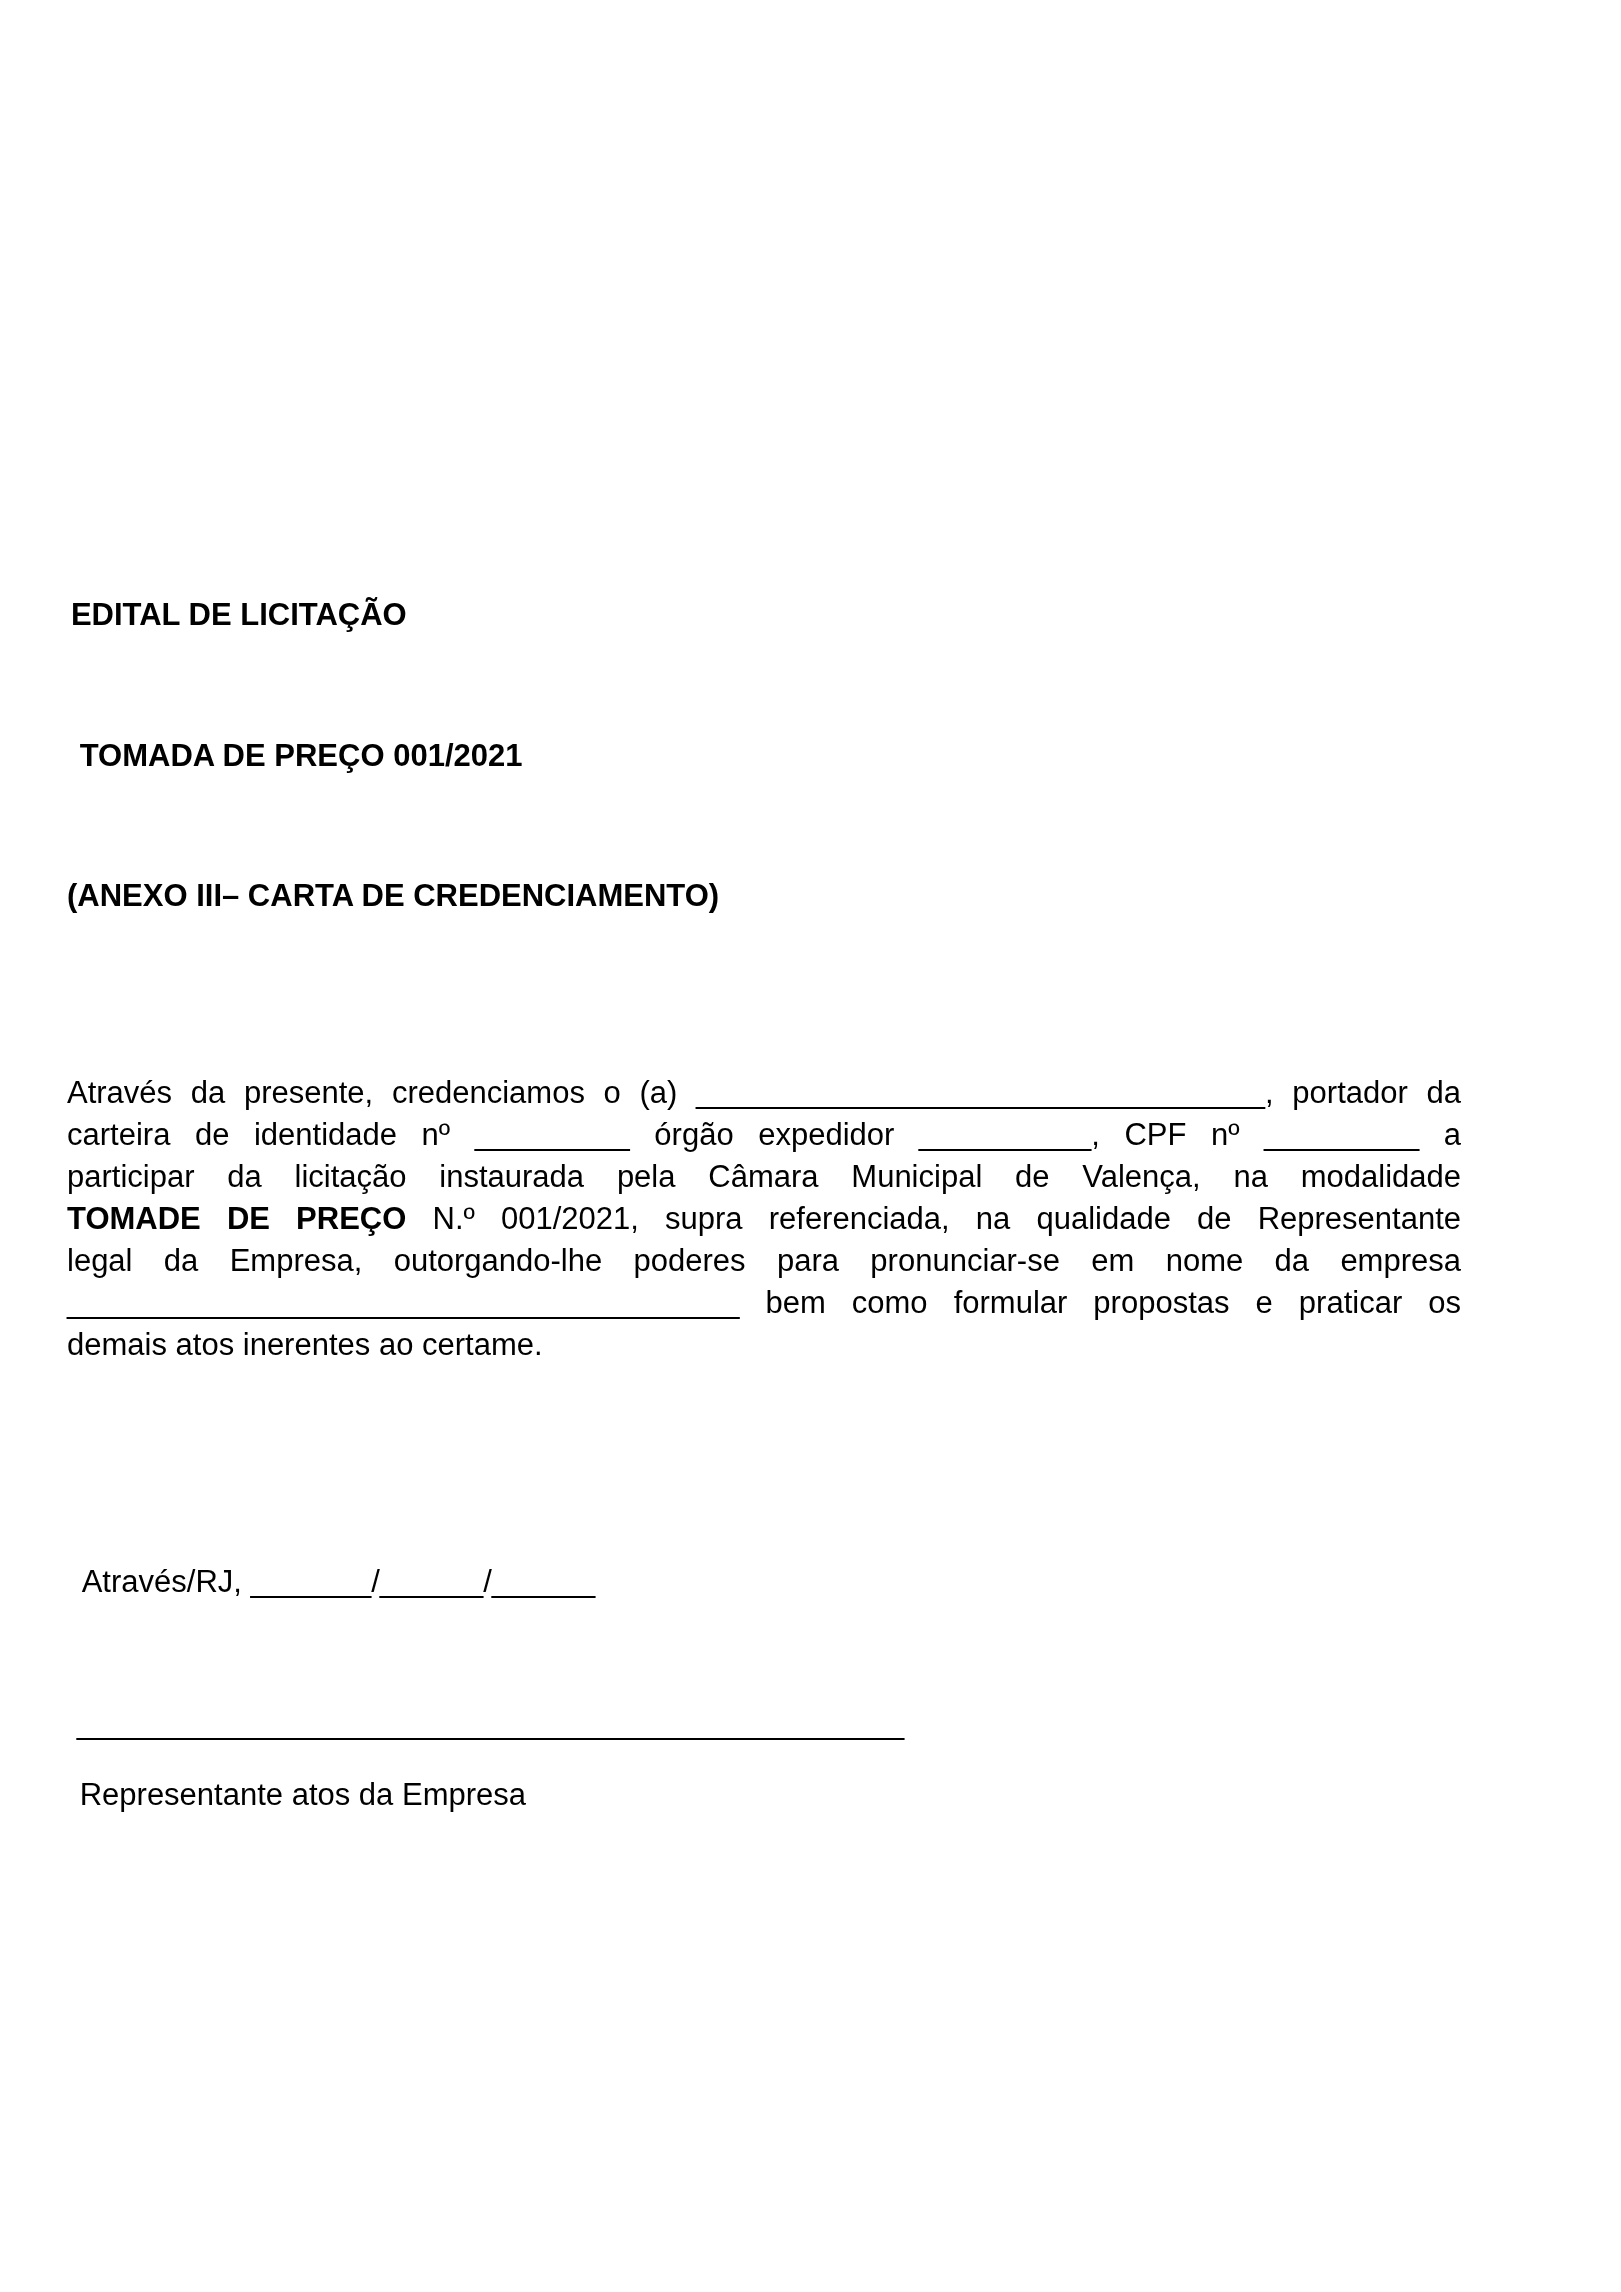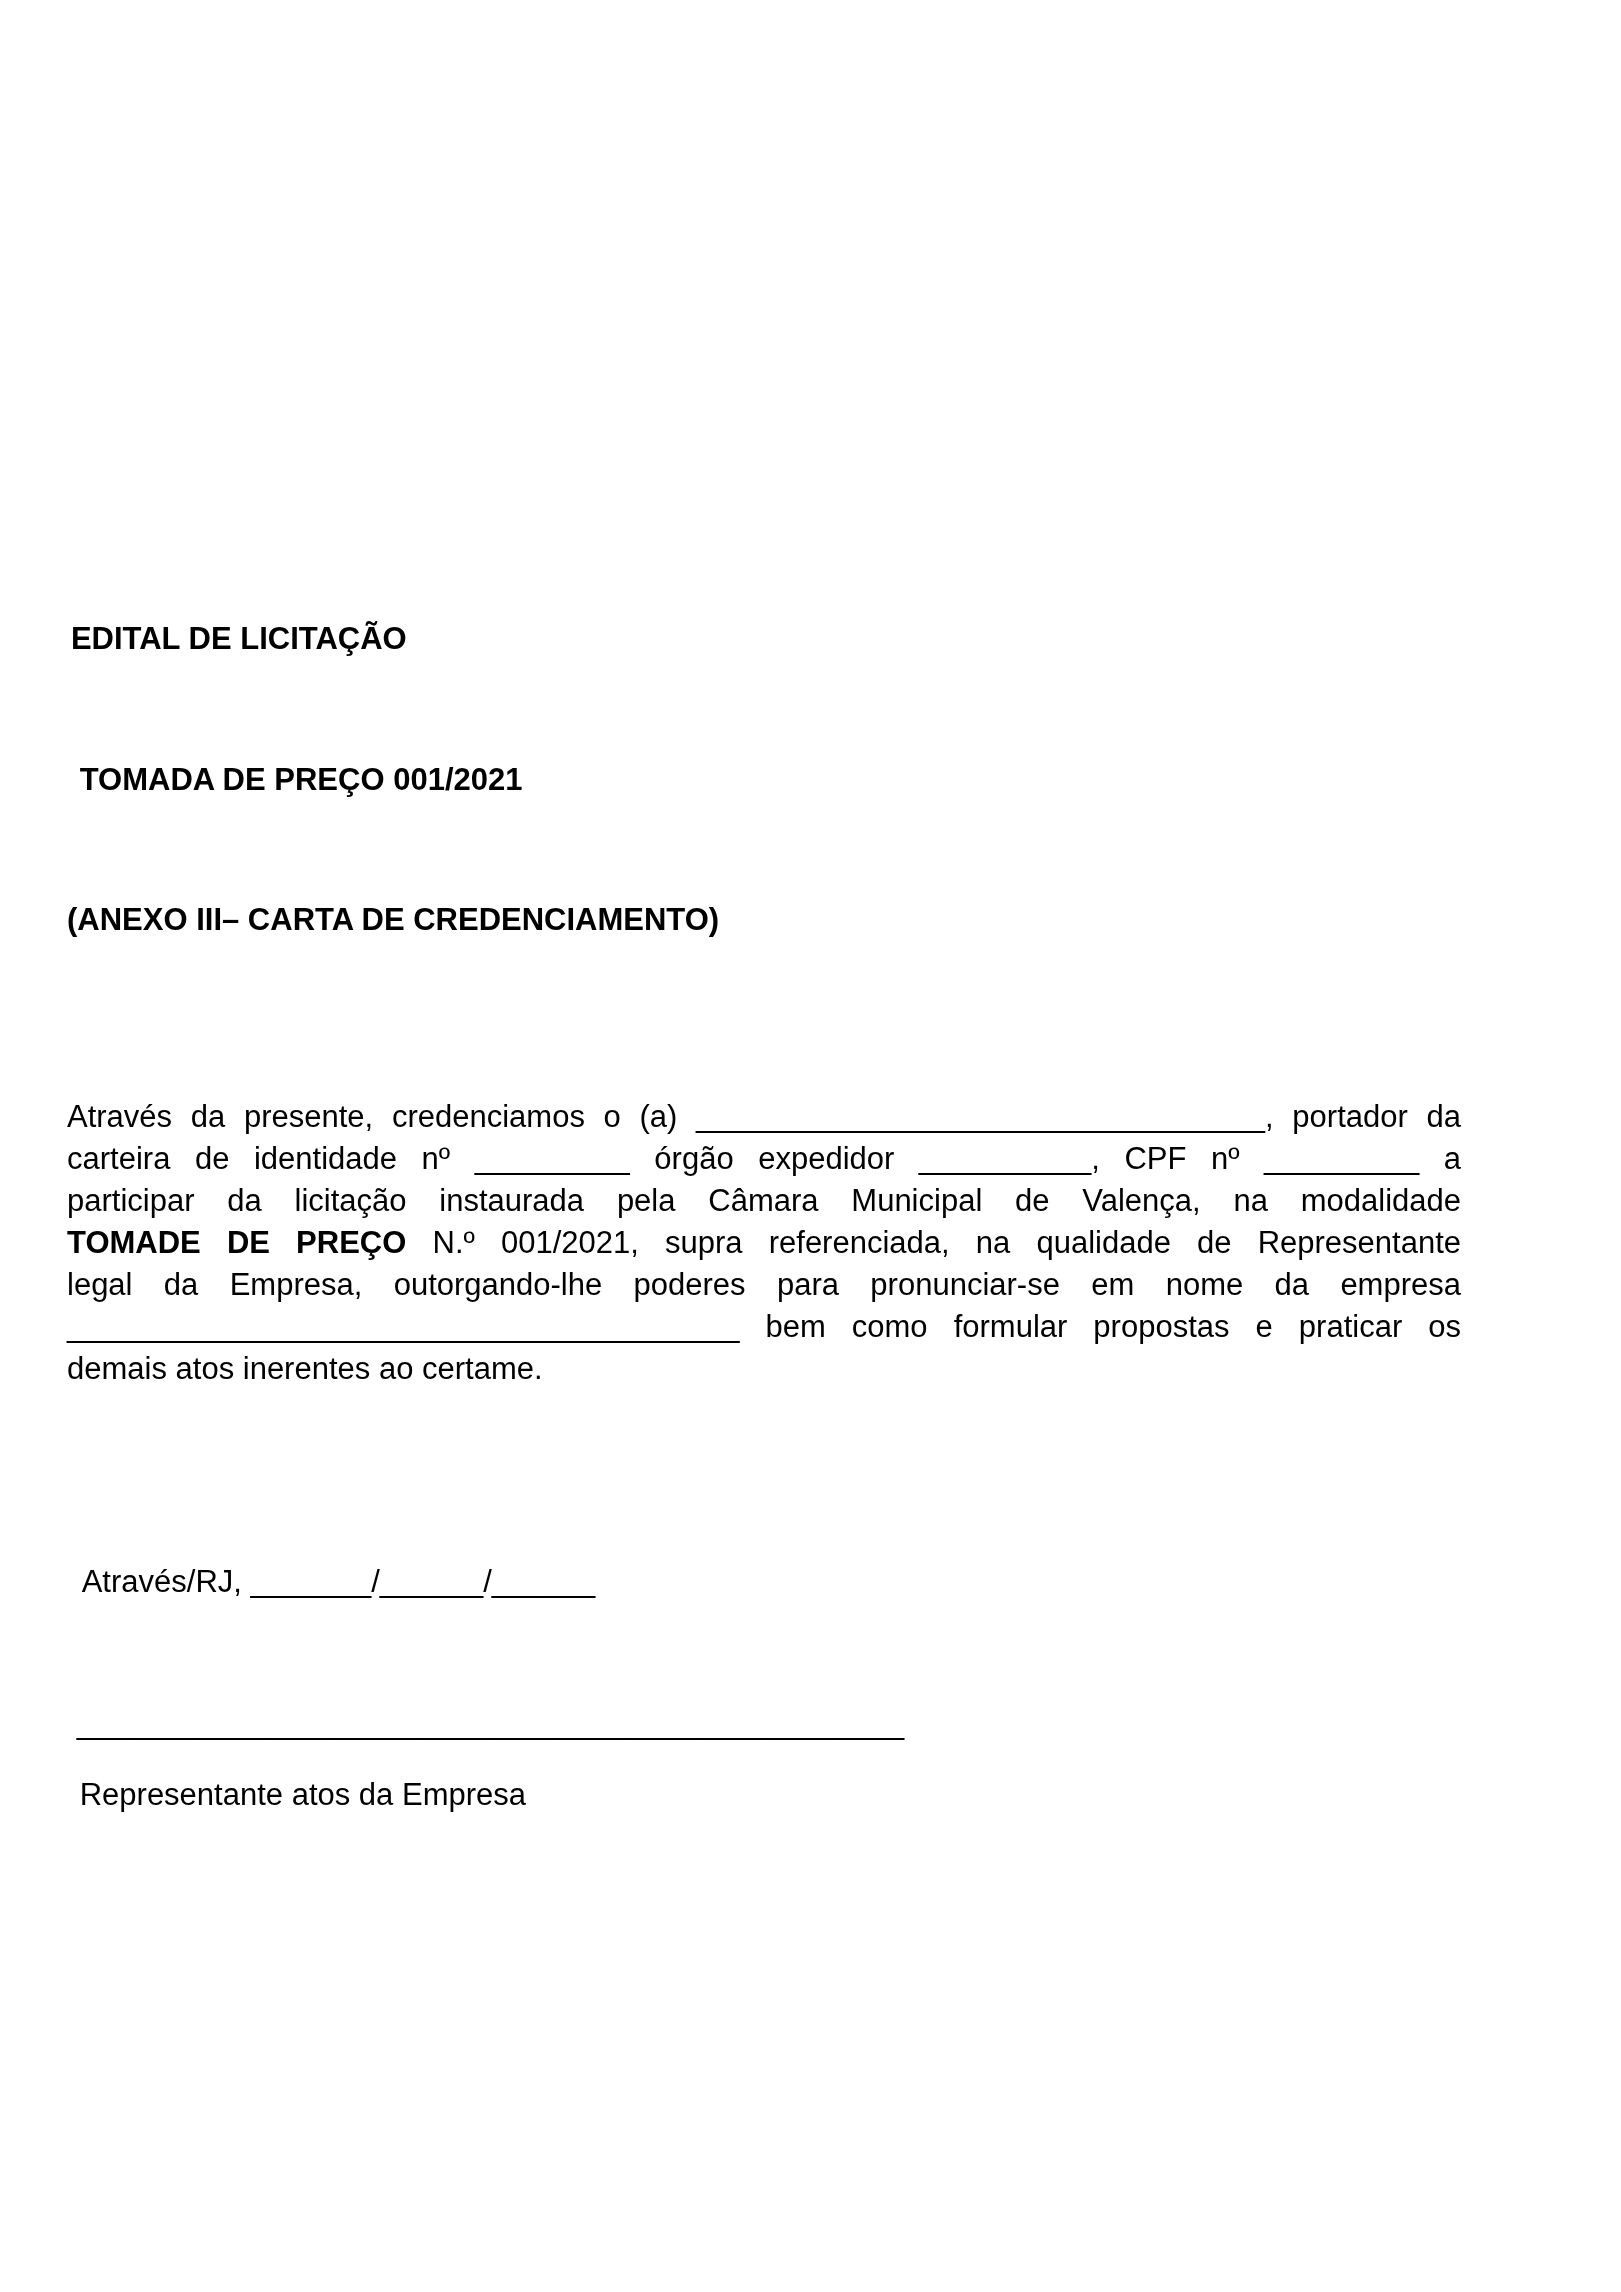--- a/index.html
+++ b/index.html
@@ -17,29 +17,28 @@
     font-size: 31px;
     line-height: 42px;
     overflow: hidden;
   }
   .abs { position: absolute; }
 
   .heading {
     left: 67px;
     font-weight: 700;
     white-space: nowrap;
-    margin-top: 24px;
   }
   #h-edital  { top: 594px; padding-left: 3.9px; }
   #h-tomada  { top: 735px; padding-left: 12.7px; }
   #h-anexo   { top: 875px; padding-left: 0; }
 
   .para {
     left: 67px;
-    top: 1096px;
+    top: 1072px;
     width: 1394px;
   }
   .pline {
     text-align: justify;
     text-align-last: justify;
     text-justify: inter-word;
   }
   .pline-last {
     text-align: left;
     text-align-last: auto;

